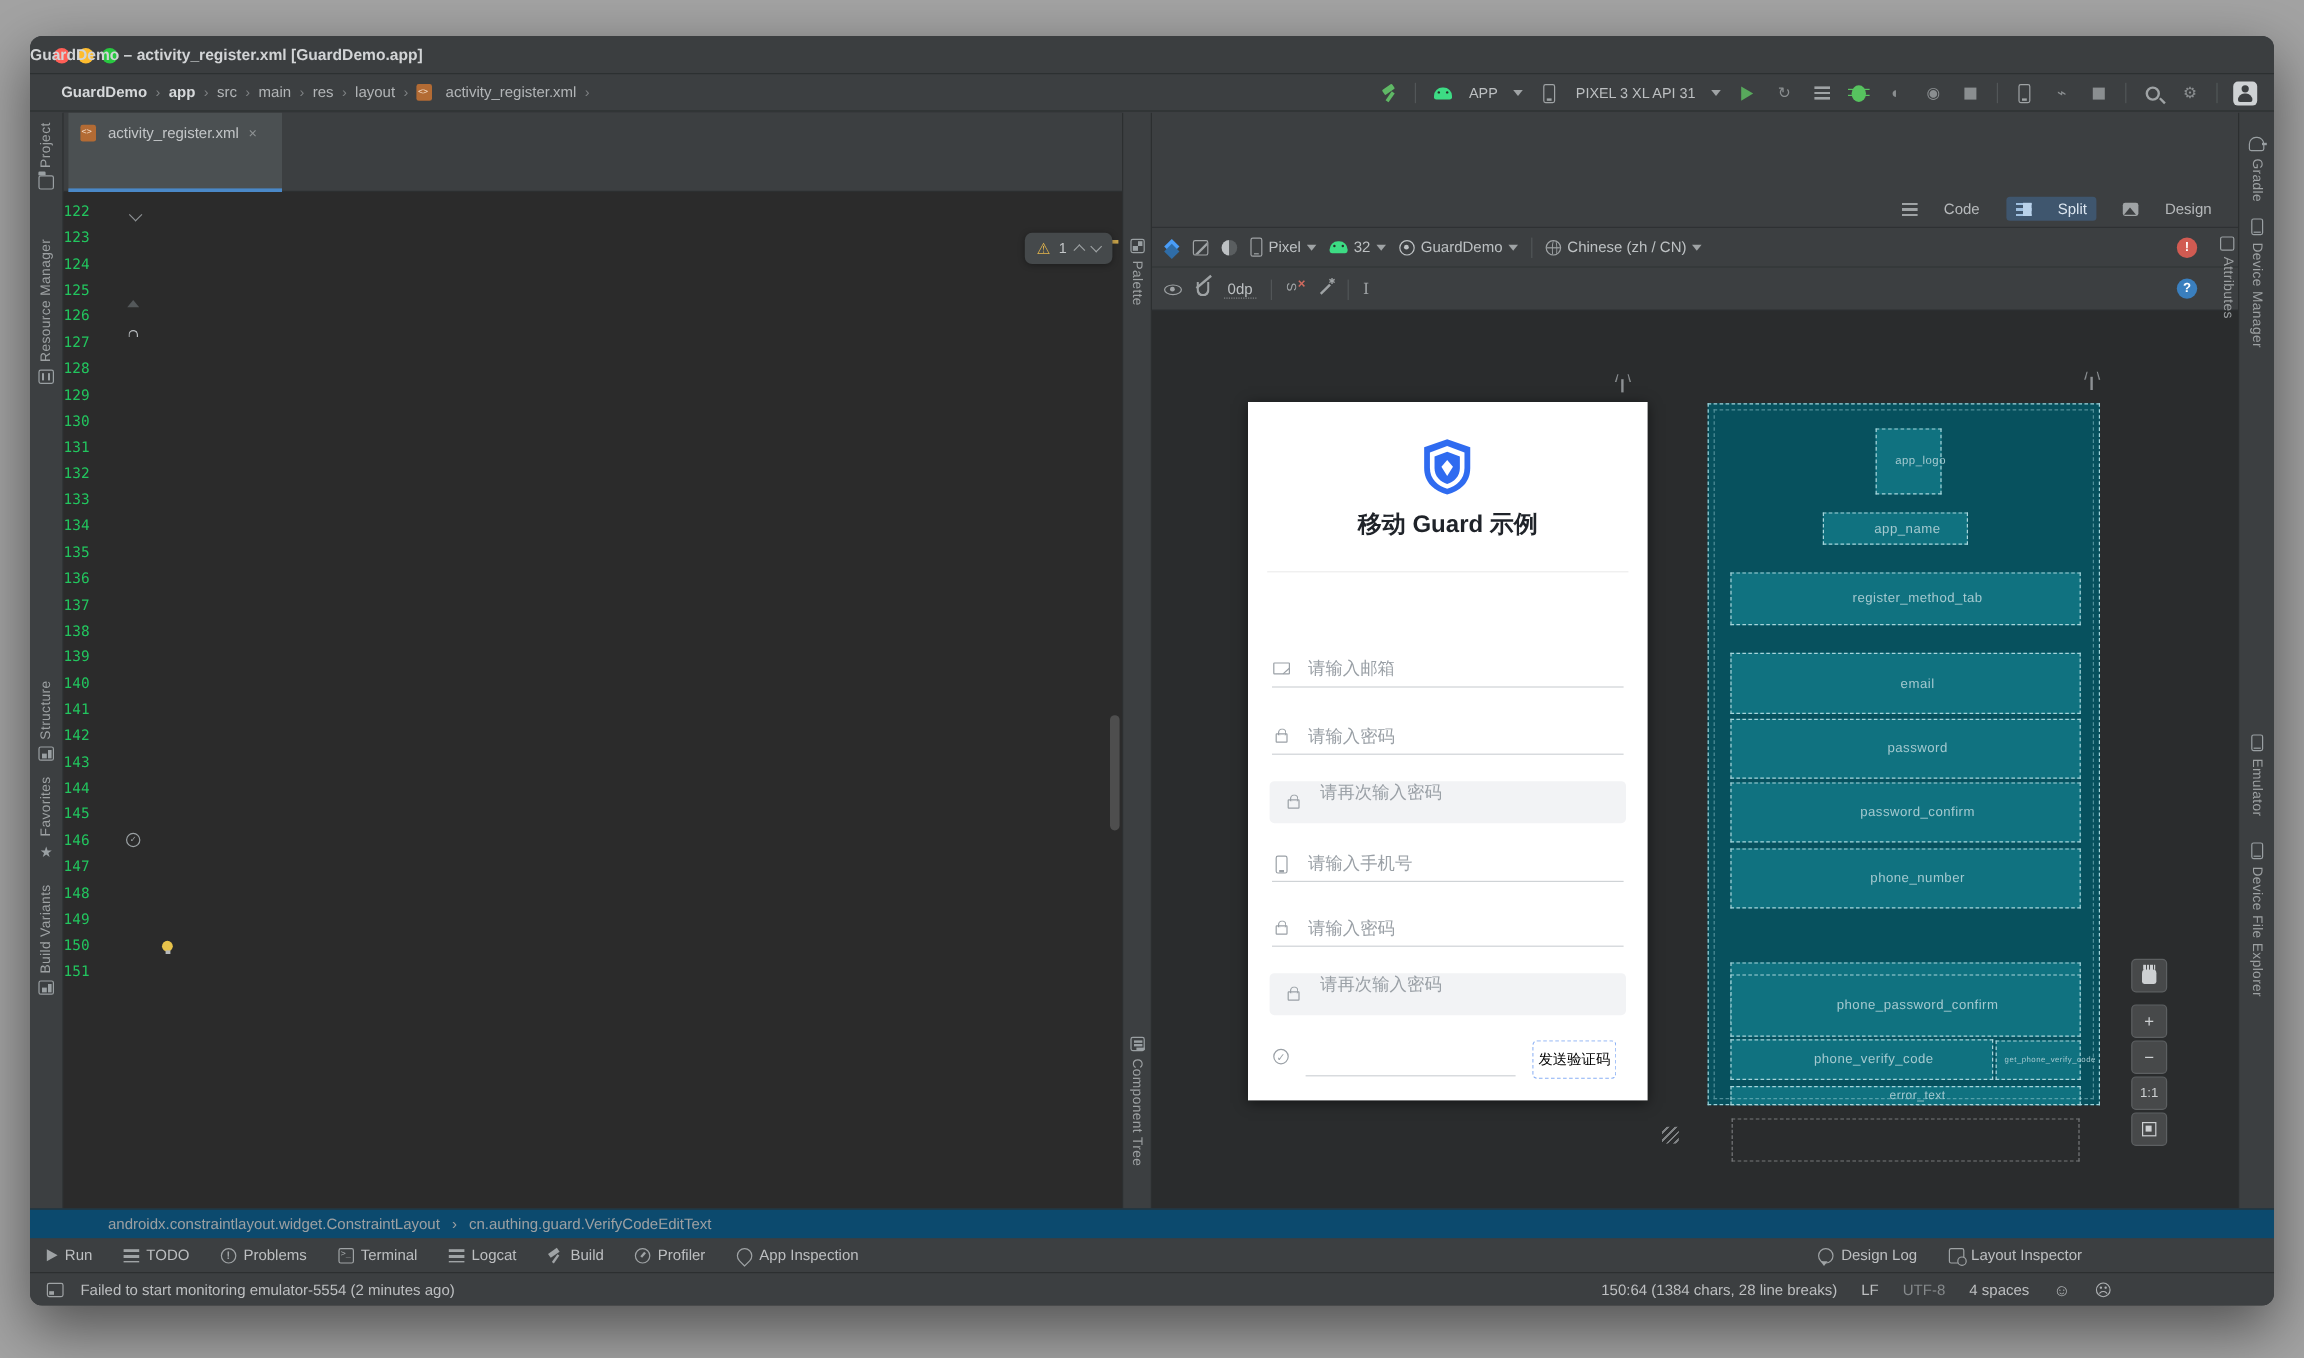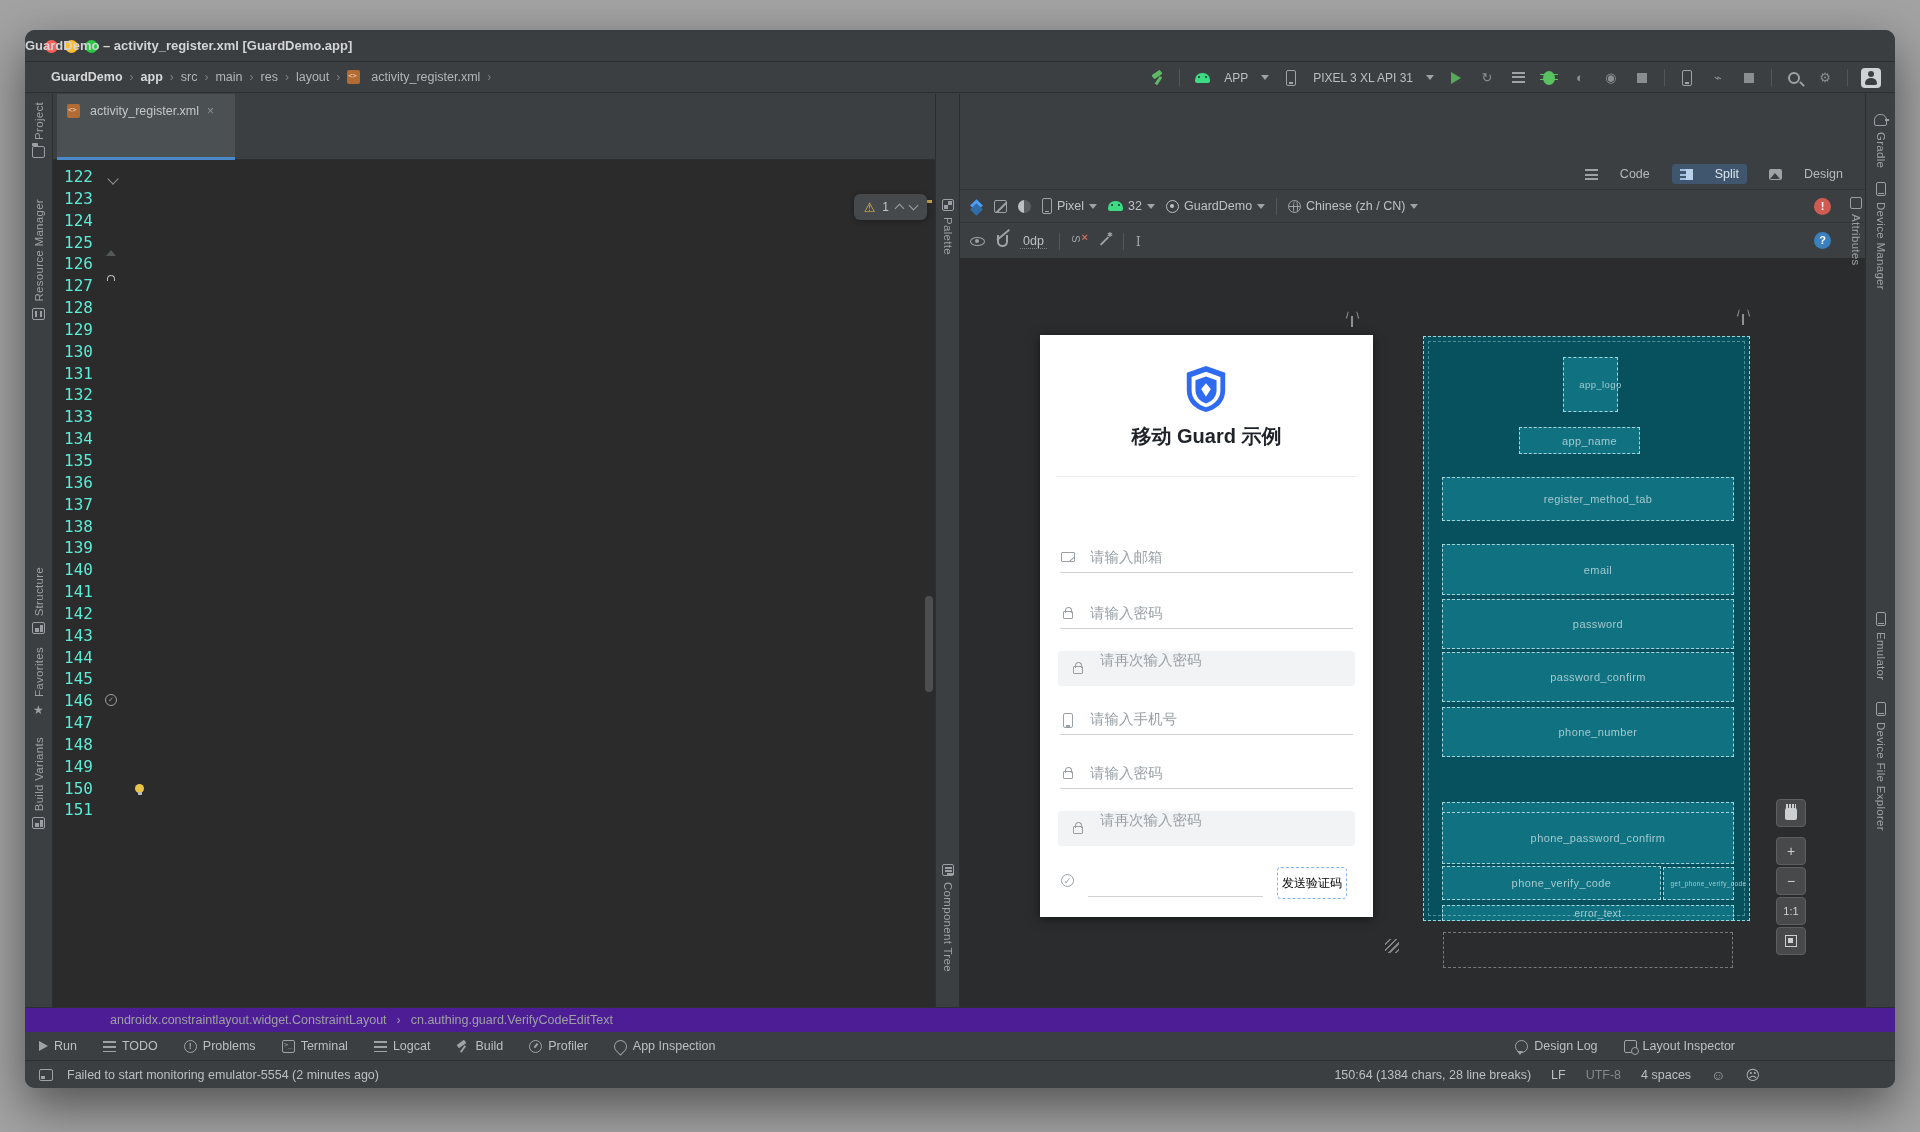--- a/index.html
+++ b/index.html
@@ -61,21 +61,21 @@
   .s-ico.phoneo::after{content:"";position:absolute;left:1px;bottom:1px;right:1px;height:1px;background:#9aa0a3;}
 
   
   .editor-col{position:absolute;left:28px;top:64px;bottom:81px;width:882px;background:#2b2b2b;}
   .tabstrip{position:absolute;left:0;top:0;right:0;height:66px;background:#3c3f41;border-bottom:1px solid #2c2f30;}
   .edtab{position:absolute;left:4px;top:0;width:178px;height:66px;background:#4b5052;display:flex;align-items:flex-start;padding:10px 8px 0 10px;gap:6px;font-size:12.5px;color:#c3c6c8;}
   .edtab::after{content:"";position:absolute;left:0;right:0;bottom:0;height:3px;background:#4a88c7;}
   .edtab .close{color:#8e9294;font-size:12px;margin-left:2px;}
   .editor{position:absolute;left:0;top:66px;right:0;bottom:0;background:#2b2b2b;font-family:"DejaVu Sans Mono",monospace;font-size:13px;overflow:hidden;padding-top:6px;}
   .code-line{display:flex;height:21.85px;line-height:21.85px;white-space:pre;}
-  .ln{flex:none;width:44px;text-align:right;color:#5eead4;font-size:16px;padding-right:4px;}
+  .ln{flex:none;width:44px;text-align:left;color:#22c55e;font-size:12px;padding-right:4px;}
   .gico{flex:none;width:32px;position:relative;}
   .gi{position:absolute;left:8px;top:4px;}
   .gi-image{width:13px;height:11px;background:#a9adb0;border-radius:2px;position:relative;overflow:hidden;}
   .gi-image::after{content:"";position:absolute;left:1px;bottom:1px;border-left:5px solid transparent;border-right:5px solid transparent;border-bottom:6px solid #54585a;}
   .gi-lock{width:9px;height:7px;background:#b9bdc0;border-radius:1px;position:relative;margin-top:4px;}
   .gi-lock::before{content:"";position:absolute;left:1.5px;top:-4px;width:6px;height:5px;border:1.5px solid #b9bdc0;border-bottom:none;border-radius:4px 4px 0 0;}
   .gi-check{width:12px;height:12px;border:1.3px solid #9aa0a3;border-radius:50%;color:#9aa0a3;font-size:8px;line-height:10px;text-align:center;}
   .gi-fold{width:8px;height:8px;border-right:1.6px solid #8d9194;border-bottom:1.6px solid #8d9194;transform:rotate(45deg);margin:5px 0 0 4px;}
   .bulb{position:absolute;width:9px;height:9px;background:#e8c34b;border-radius:50%;}
   .bulb::after{content:"";position:absolute;left:2.5px;top:8px;width:4px;height:3px;background:#b5b8ba;}
@@ -164,21 +164,21 @@
   .zoombar{position:absolute;left:816px;display:flex;flex-direction:column;gap:2px;}
   .zbtn{width:30px;height:28px;background:#47494a;border:1px solid #5d6062;border-radius:4px;color:#cdd0d2;display:flex;align-items:center;justify-content:center;font-size:14px;}
   .hand{position:absolute;left:816px;top:540px;}
   .hand .zbtn{border-radius:4px;}
   .i-hand{width:12px;height:13px;background:#cdd0d2;border-radius:4px 4px 2px 2px;position:relative;}
   .i-hand::after{content:"";position:absolute;left:1px;top:-3px;width:10px;height:4px;background:repeating-linear-gradient(90deg,#cdd0d2 0 2px,#47494a 2px 3px);}
   .i-fit{width:12px;height:12px;border:1.5px solid #cdd0d2;position:relative;}
   .i-fit::after{content:"";position:absolute;left:2px;top:2px;width:5px;height:5px;background:#cdd0d2;}
 
   
-  .xmlcrumb{position:absolute;left:0;right:0;bottom:56px;height:25px;background:#4c1d95;border-top:1px solid #2c2f30;display:flex;align-items:center;padding-left:85px;gap:10px;font-size:12.5px;color:#9da0a2;}
+  .xmlcrumb{position:absolute;left:0;right:0;bottom:56px;height:25px;background:#0c4a6e;border-top:1px solid #2c2f30;display:flex;align-items:center;padding-left:65px;gap:10px;font-size:12.5px;color:#9da0a2;}
   .toolwin-bar{position:absolute;left:0;right:0;bottom:28px;height:28px;background:#3c3f41;display:flex;align-items:center;padding:0 14px;gap:26px;font-size:12.5px;color:#bdbfc1;}
   .twbtn{display:flex;align-items:center;gap:6px;}
   .tw-spacer{flex:1;}
   .twi{width:13px;height:13px;position:relative;display:inline-block;}
   .twi-run{width:0;height:0;border-top:5.5px solid transparent;border-bottom:5.5px solid transparent;border-left:9px solid #9fa3a5;}
   .twi-lines{background:repeating-linear-gradient(#9fa3a5 0 2px,transparent 2px 5px);height:11px;}
   .twi-circle{border:1.6px solid #9fa3a5;border-radius:50%;color:#9fa3a5;font-size:9px;text-align:center;line-height:10px;font-weight:bold;}
   .twi-box{border:1.6px solid #9fa3a5;border-radius:2px;color:#9fa3a5;font-size:7px;line-height:9px;text-align:center;font-family:"DejaVu Sans Mono",monospace;}
   .twi-hammer{position:relative;}
   .twi-hammer::before{content:"";position:absolute;left:1px;top:2px;width:9px;height:4px;background:#9fa3a5;transform:rotate(-35deg);}

